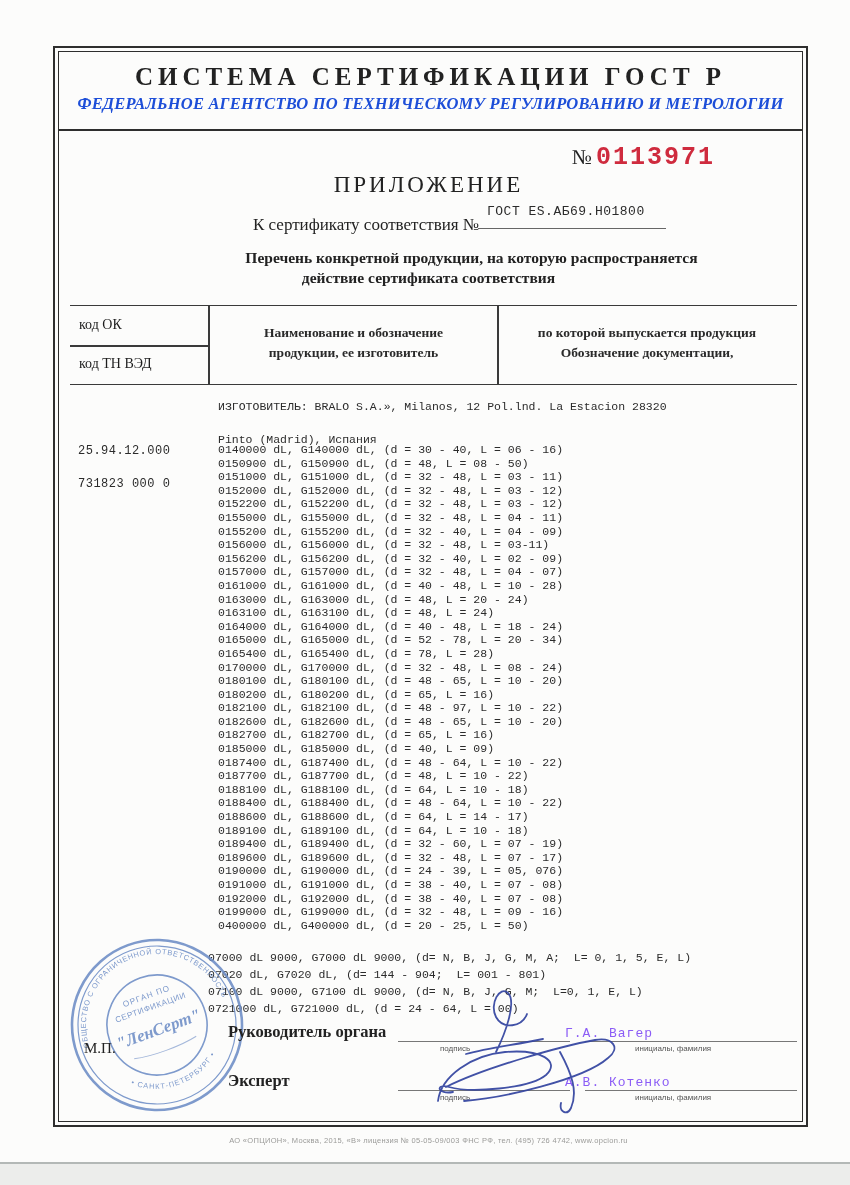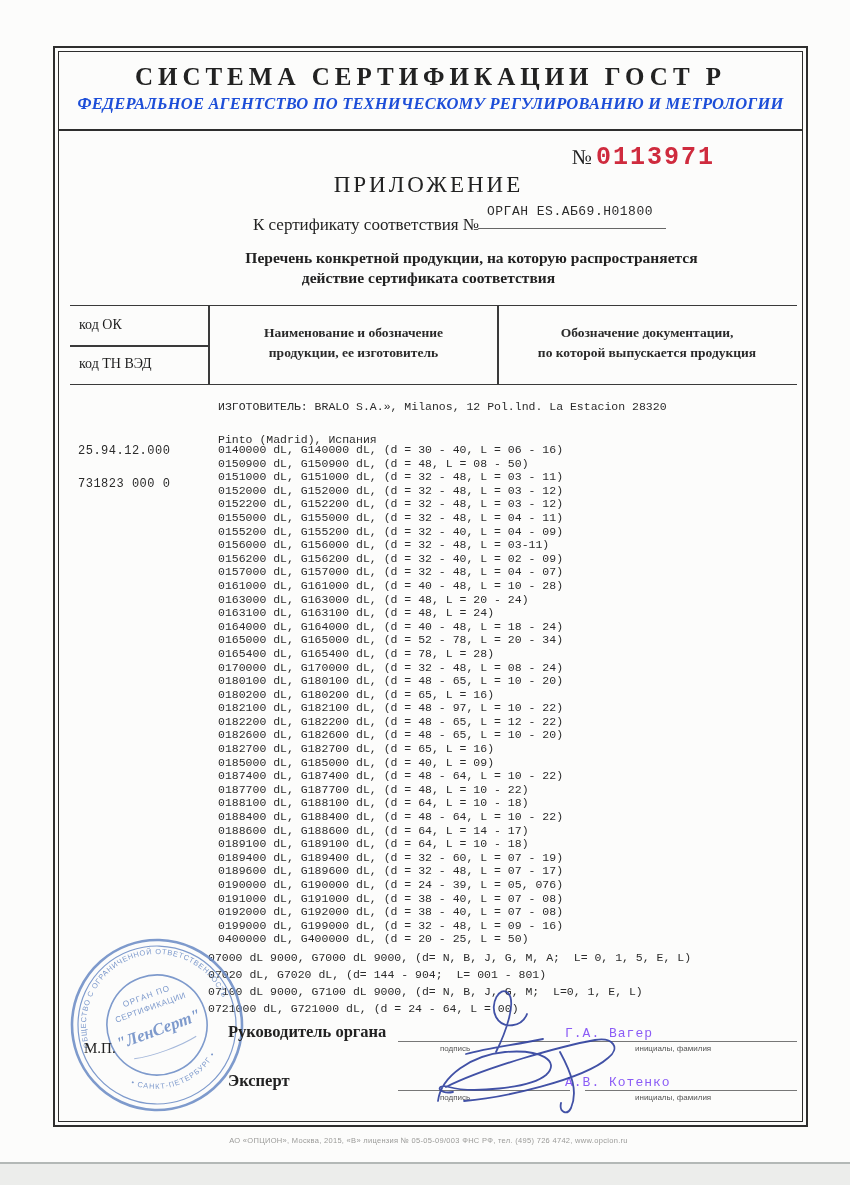--- a/index.html
+++ b/index.html
@@ -95,39 +95,39 @@
   </div>
 
   <div class="cert-no">
     <span class="nosym">№</span>
     <span class="noval" style="color: rgb(207, 43, 62);">0113971</span>
   </div>
 
   <div class="title">ПРИЛОЖЕНИЕ</div>
 
   <div class="cert-label">К сертификату соответствия №</div>
-  <div class="cert-value mono">ОРГАН ES.АБ69.Н01800</div>
+  <div class="cert-value mono">ГОСТ ES.АБ69.Н01800</div>
   <div class="cert-underline"></div>
 
   <div class="sub1">Перечень конкретной продукции,  на которую распространяется</div>
   <div class="sub2">действие сертификата соответствия</div>
 
   <div class="thead">
     <div class="tdiv tdiv1"></div>
     <div class="tdiv tdiv2"></div>
     <div class="tmid"></div>
     <div class="c1a">код ОК</div>
     <div class="c1b">код ТН ВЭД</div>
     <div class="c2">
       <div>Наименование и обозначение</div>
       <div>продукции, ее изготовитель</div>
     </div>
     <div class="c3">
+      <div>по которой выпускается продукция</div>
       <div>Обозначение документации,</div>
-      <div>по которой выпускается продукция</div>
     </div>
   </div>
 
   <div class="mfr mono"><span>ИЗГОТОВИТЕЛЬ: BRALO S.A.», Milanos, 12 Pol.lnd. La Estacion 28320</span><br>
 <span>Pinto (Madrid), Испания</span></div>
 
   <div class="code-ok mono">25.94.12.000</div>
   <div class="code-tn mono">731823 000 0</div>
 
   <div class="products mono">
@@ -145,21 +145,20 @@
       <div class="prow">0161000 dL, G161000 dL, (d = 40 - 48, L = 10 - 28)</div>
       <div class="prow">0163000 dL, G163000 dL, (d = 48, L = 20 - 24)</div>
       <div class="prow">0163100 dL, G163100 dL, (d = 48, L = 24)</div>
       <div class="prow">0164000 dL, G164000 dL, (d = 40 - 48, L = 18 - 24)</div>
       <div class="prow">0165000 dL, G165000 dL, (d = 52 - 78, L = 20 - 34)</div>
       <div class="prow">0165400 dL, G165400 dL, (d = 78, L = 28)</div>
       <div class="prow">0170000 dL, G170000 dL, (d = 32 - 48, L = 08 - 24)</div>
       <div class="prow">0180100 dL, G180100 dL, (d = 48 - 65, L = 10 - 20)</div>
       <div class="prow">0180200 dL, G180200 dL, (d = 65, L = 16)</div>
       <div class="prow">0182100 dL, G182100 dL, (d = 48 - 97, L = 10 - 22)</div>
-      <div class="prow">0182200 dL, G182200 dL, (d = 48 - 65, L = 12 - 22)</div>
       <div class="prow">0182600 dL, G182600 dL, (d = 48 - 65, L = 10 - 20)</div>
       <div class="prow">0182700 dL, G182700 dL, (d = 65, L = 16)</div>
       <div class="prow">0185000 dL, G185000 dL, (d = 40, L = 09)</div>
       <div class="prow">0187400 dL, G187400 dL, (d = 48 - 64, L = 10 - 22)</div>
       <div class="prow">0187700 dL, G187700 dL, (d = 48, L = 10 - 22)</div>
       <div class="prow">0188100 dL, G188100 dL, (d = 64, L = 10 - 18)</div>
       <div class="prow">0188400 dL, G188400 dL, (d = 48 - 64, L = 10 - 22)</div>
       <div class="prow">0188600 dL, G188600 dL, (d = 64, L = 14 - 17)</div>
       <div class="prow">0189100 dL, G189100 dL, (d = 64, L = 10 - 18)</div>
       <div class="prow">0189400 dL, G189400 dL, (d = 32 - 60, L = 07 - 19)</div>

